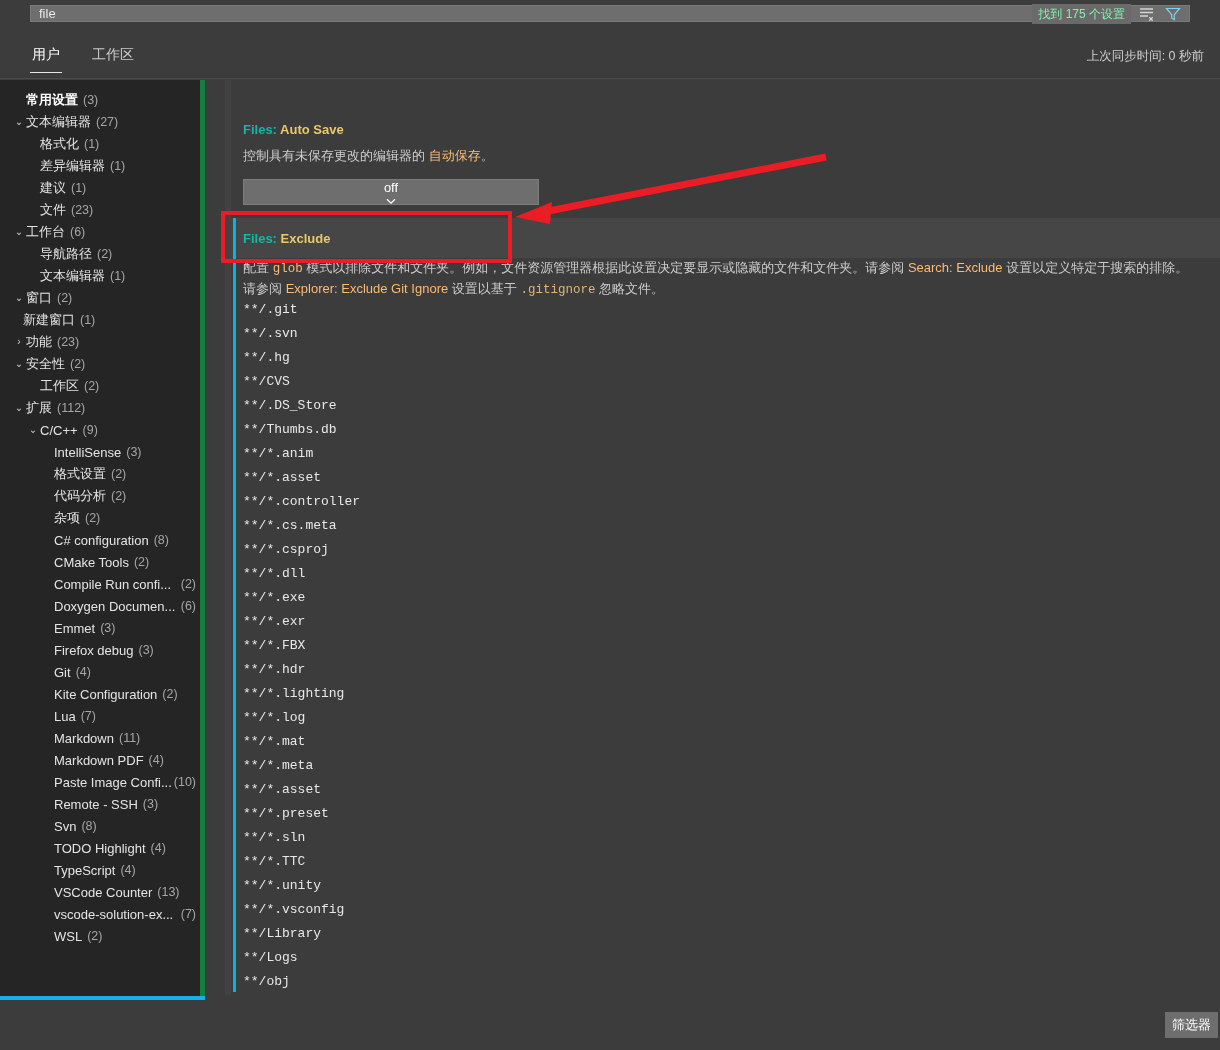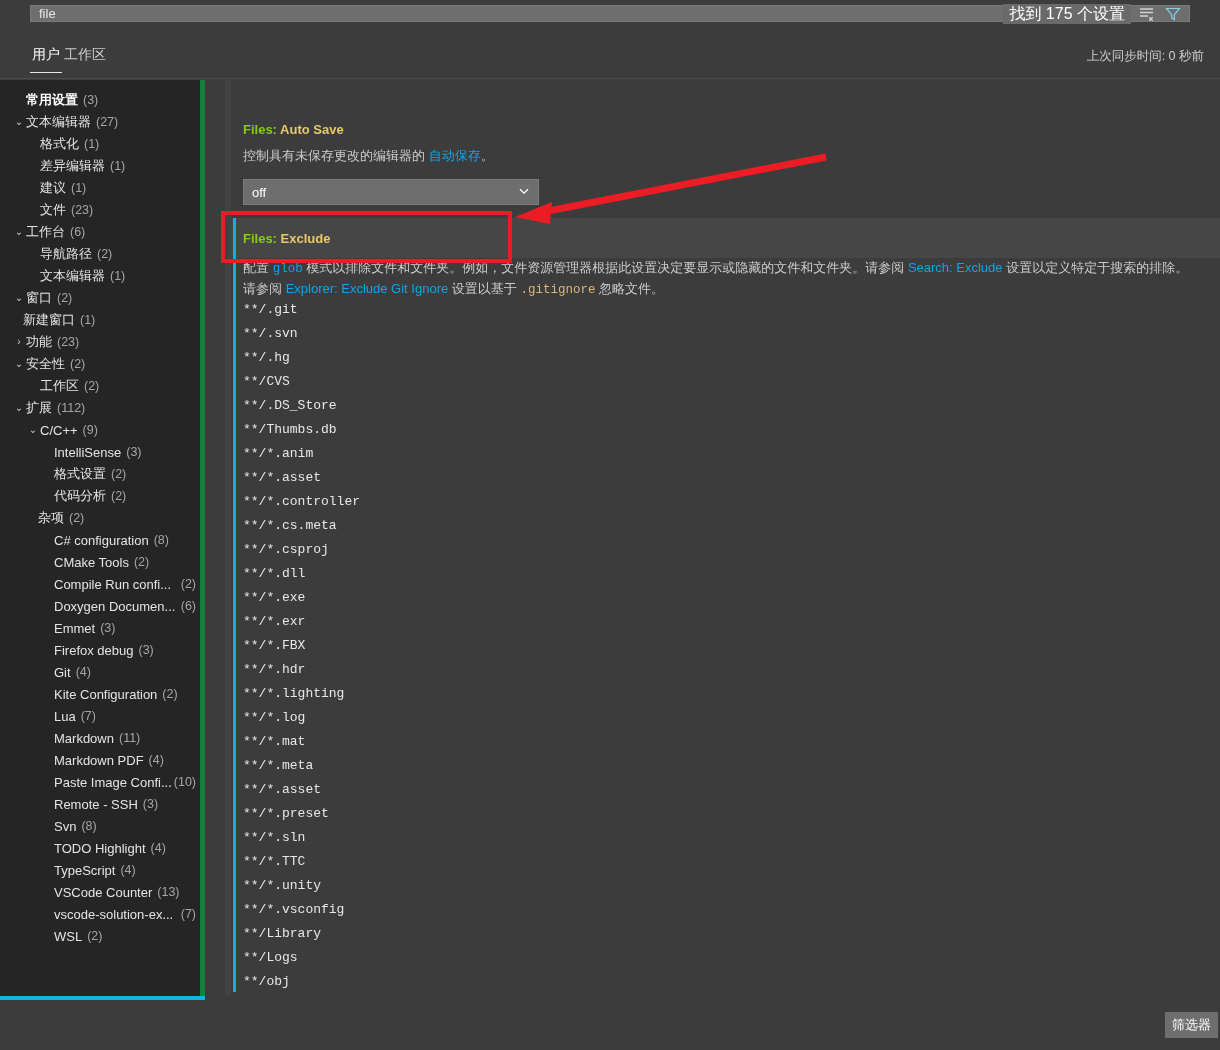--- a/index.html
+++ b/index.html
@@ -33,41 +33,41 @@
     padding-left: 8px; flex: 1;
     line-height: 24px;
     font-family: "Liberation Sans", sans-serif;
   }
   .search-right {
     display: flex; align-items: center;
     gap: 6px; padding-right: 6px; height: 100%;
   }
   .count-badge {
     background: #6a6a6a;
-    color: #ffffff;
-    font-size: 16px;
+    color: #86efac;
+    font-size: 12px;
     padding: 2px 6px;
     white-space: nowrap;
     line-height: 16px;
   }
   .hdr-icon {
     width: 20px; height: 20px;
     display: flex; align-items: center; justify-content: center;
   }
 
   
   .tabs-row {
     position: absolute; left: 0; top: 36px;
     width: 1220px; height: 43px;
     background: #3c3c3c;
     border-bottom: 1px solid #4a4a4a;
   }
   .tabs {
     position: absolute; left: 30px; top: 6px;
-    display: flex; gap: 0;
+    display: flex; gap: 28px;
   }
   .tab {
     color: #cccccc; font-size: 14px;
     padding: 4px 2px 8px 2px;
     cursor: pointer;
     border-bottom: 1px solid transparent;
   }
   .tab.active {
     color: #ffffff;
     border-bottom: 1px solid #e7e7e7;
@@ -129,41 +129,42 @@
     position: absolute; left: 231px; top: 80px;
     width: 989px; height: 915px;
     background: #3c3c3c;
     overflow: hidden;
   }
   .setting-block { position: relative; }
   .setting-title {
     font-size: 13px; font-weight: bold;
     padding-left: 12px;
   }
-  .title-prefix { color: #84cc16; }
+  .title-prefix { color: #14b8a6; }
   .title-key { color: #e7c86a; }
   .setting-desc {
     color: #cccccc; font-size: 13px;
     padding-left: 12px; line-height: 19px;
   }
-  .setting-desc a, .lnk { color: #0ea5e9; text-decoration: none; cursor: pointer; }
+  .setting-desc a, .lnk { color: #fdba74; text-decoration: none; cursor: pointer; }
   .mono { font-family: "Liberation Mono", "DejaVu Sans Mono", monospace; font-size: 12.5px; }
 
   
   .autosave-block { position: absolute; left: 0; top: 42px; width: 100%; }
   .autosave-desc { margin-top: 9px; }
   .select-box {
     margin-top: 14px; margin-left: 12px;
     width: 296px; height: 26px;
     background: #6e6e6e;
     border: 1px solid #7c7c7c;
     display: flex; align-items: center;
     color: #ffffff; font-size: 13px;
     padding: 0 8px;
     cursor: pointer;
+    flex-direction: column;
   }
   .select-box .sel-val { flex: 1; }
   .chev { color: #e6e6e6; font-size: 11px; }
 
   
   .exclude-block {
     position: absolute; left: 0; top: 138px;
     width: 100%;
   }
   .exclude-hover {
@@ -349,21 +350,21 @@
         <div class="tree-row" style="padding-left: 40px;">
           <span class="twisty"></span>
           <span class="tlabel">格式设置</span>
           <span class="tcount">(2)</span>
         </div>
         <div class="tree-row" style="padding-left: 40px;">
           <span class="twisty"></span>
           <span class="tlabel">代码分析</span>
           <span class="tcount">(2)</span>
         </div>
-        <div class="tree-row" style="padding-left: 24px;">
+        <div class="tree-row" style="padding-left: 40px;">
           <span class="twisty"></span>
           <span class="tlabel">杂项</span>
           <span class="tcount">(2)</span>
         </div>
         <div class="tree-row" style="padding-left: 40px;">
           <span class="twisty"></span>
           <span class="tlabel">C# configuration</span>
           <span class="tcount">(8)</span>
         </div>
         <div class="tree-row" style="padding-left: 40px;">

